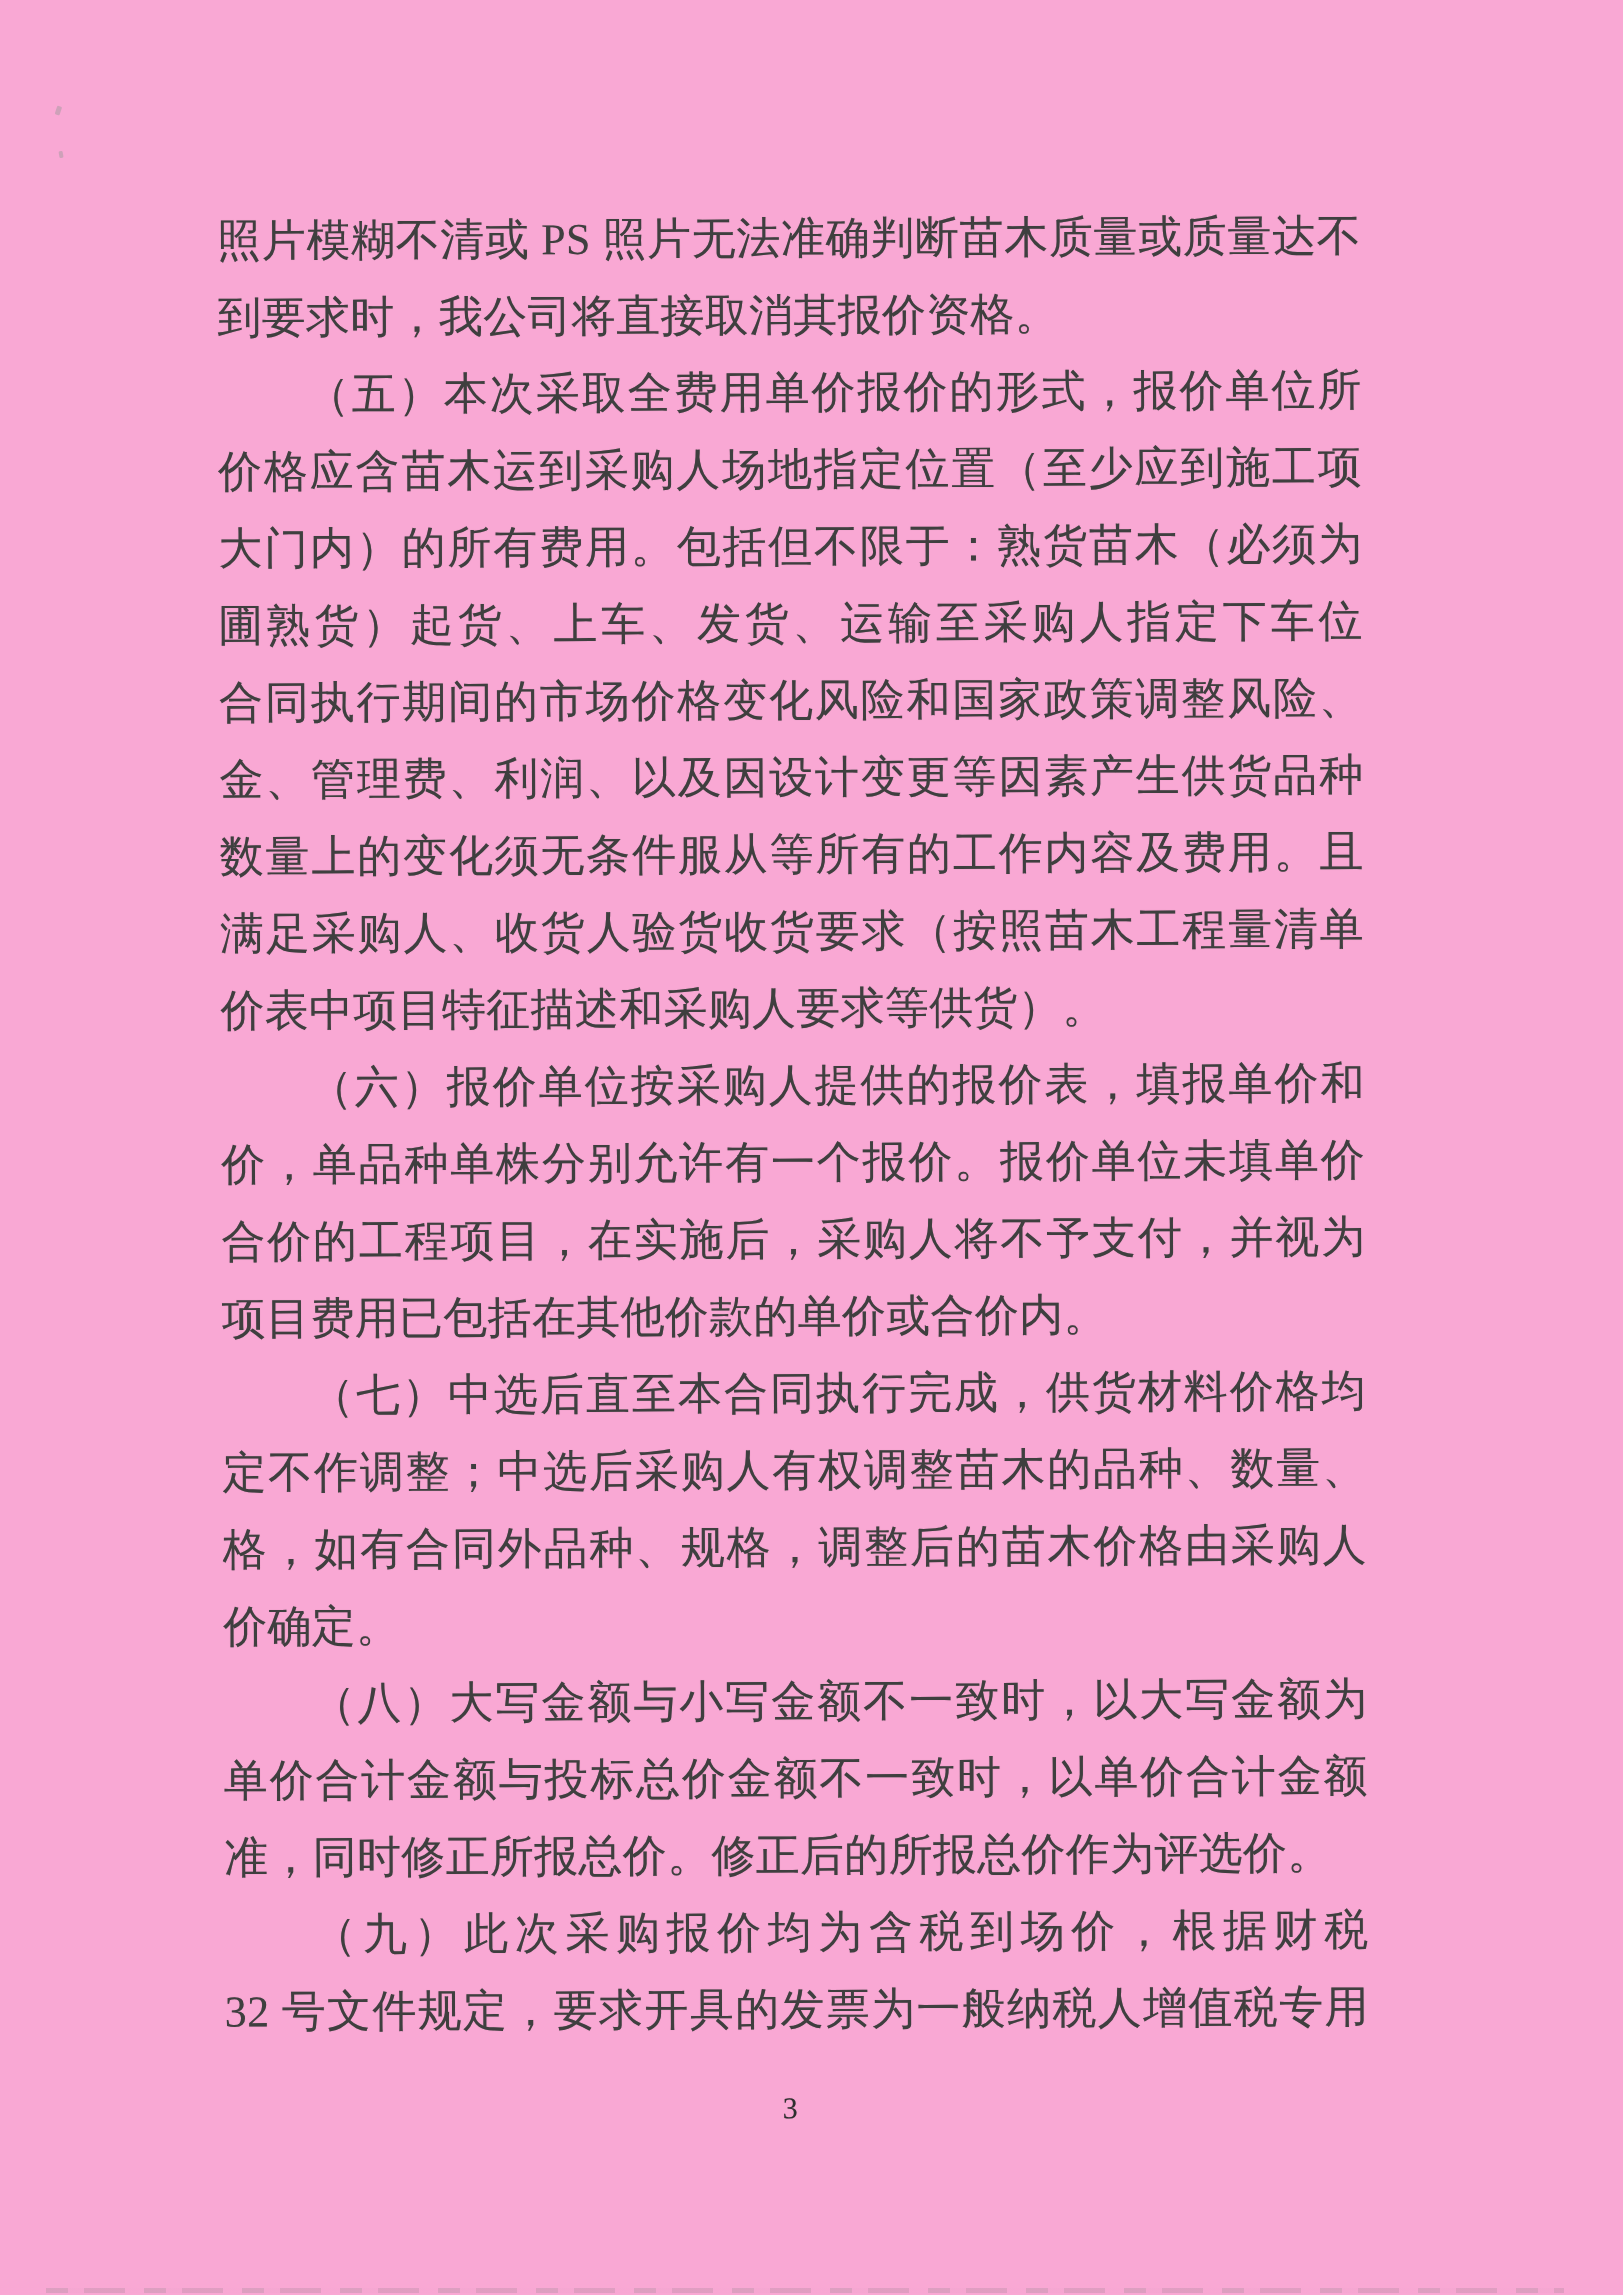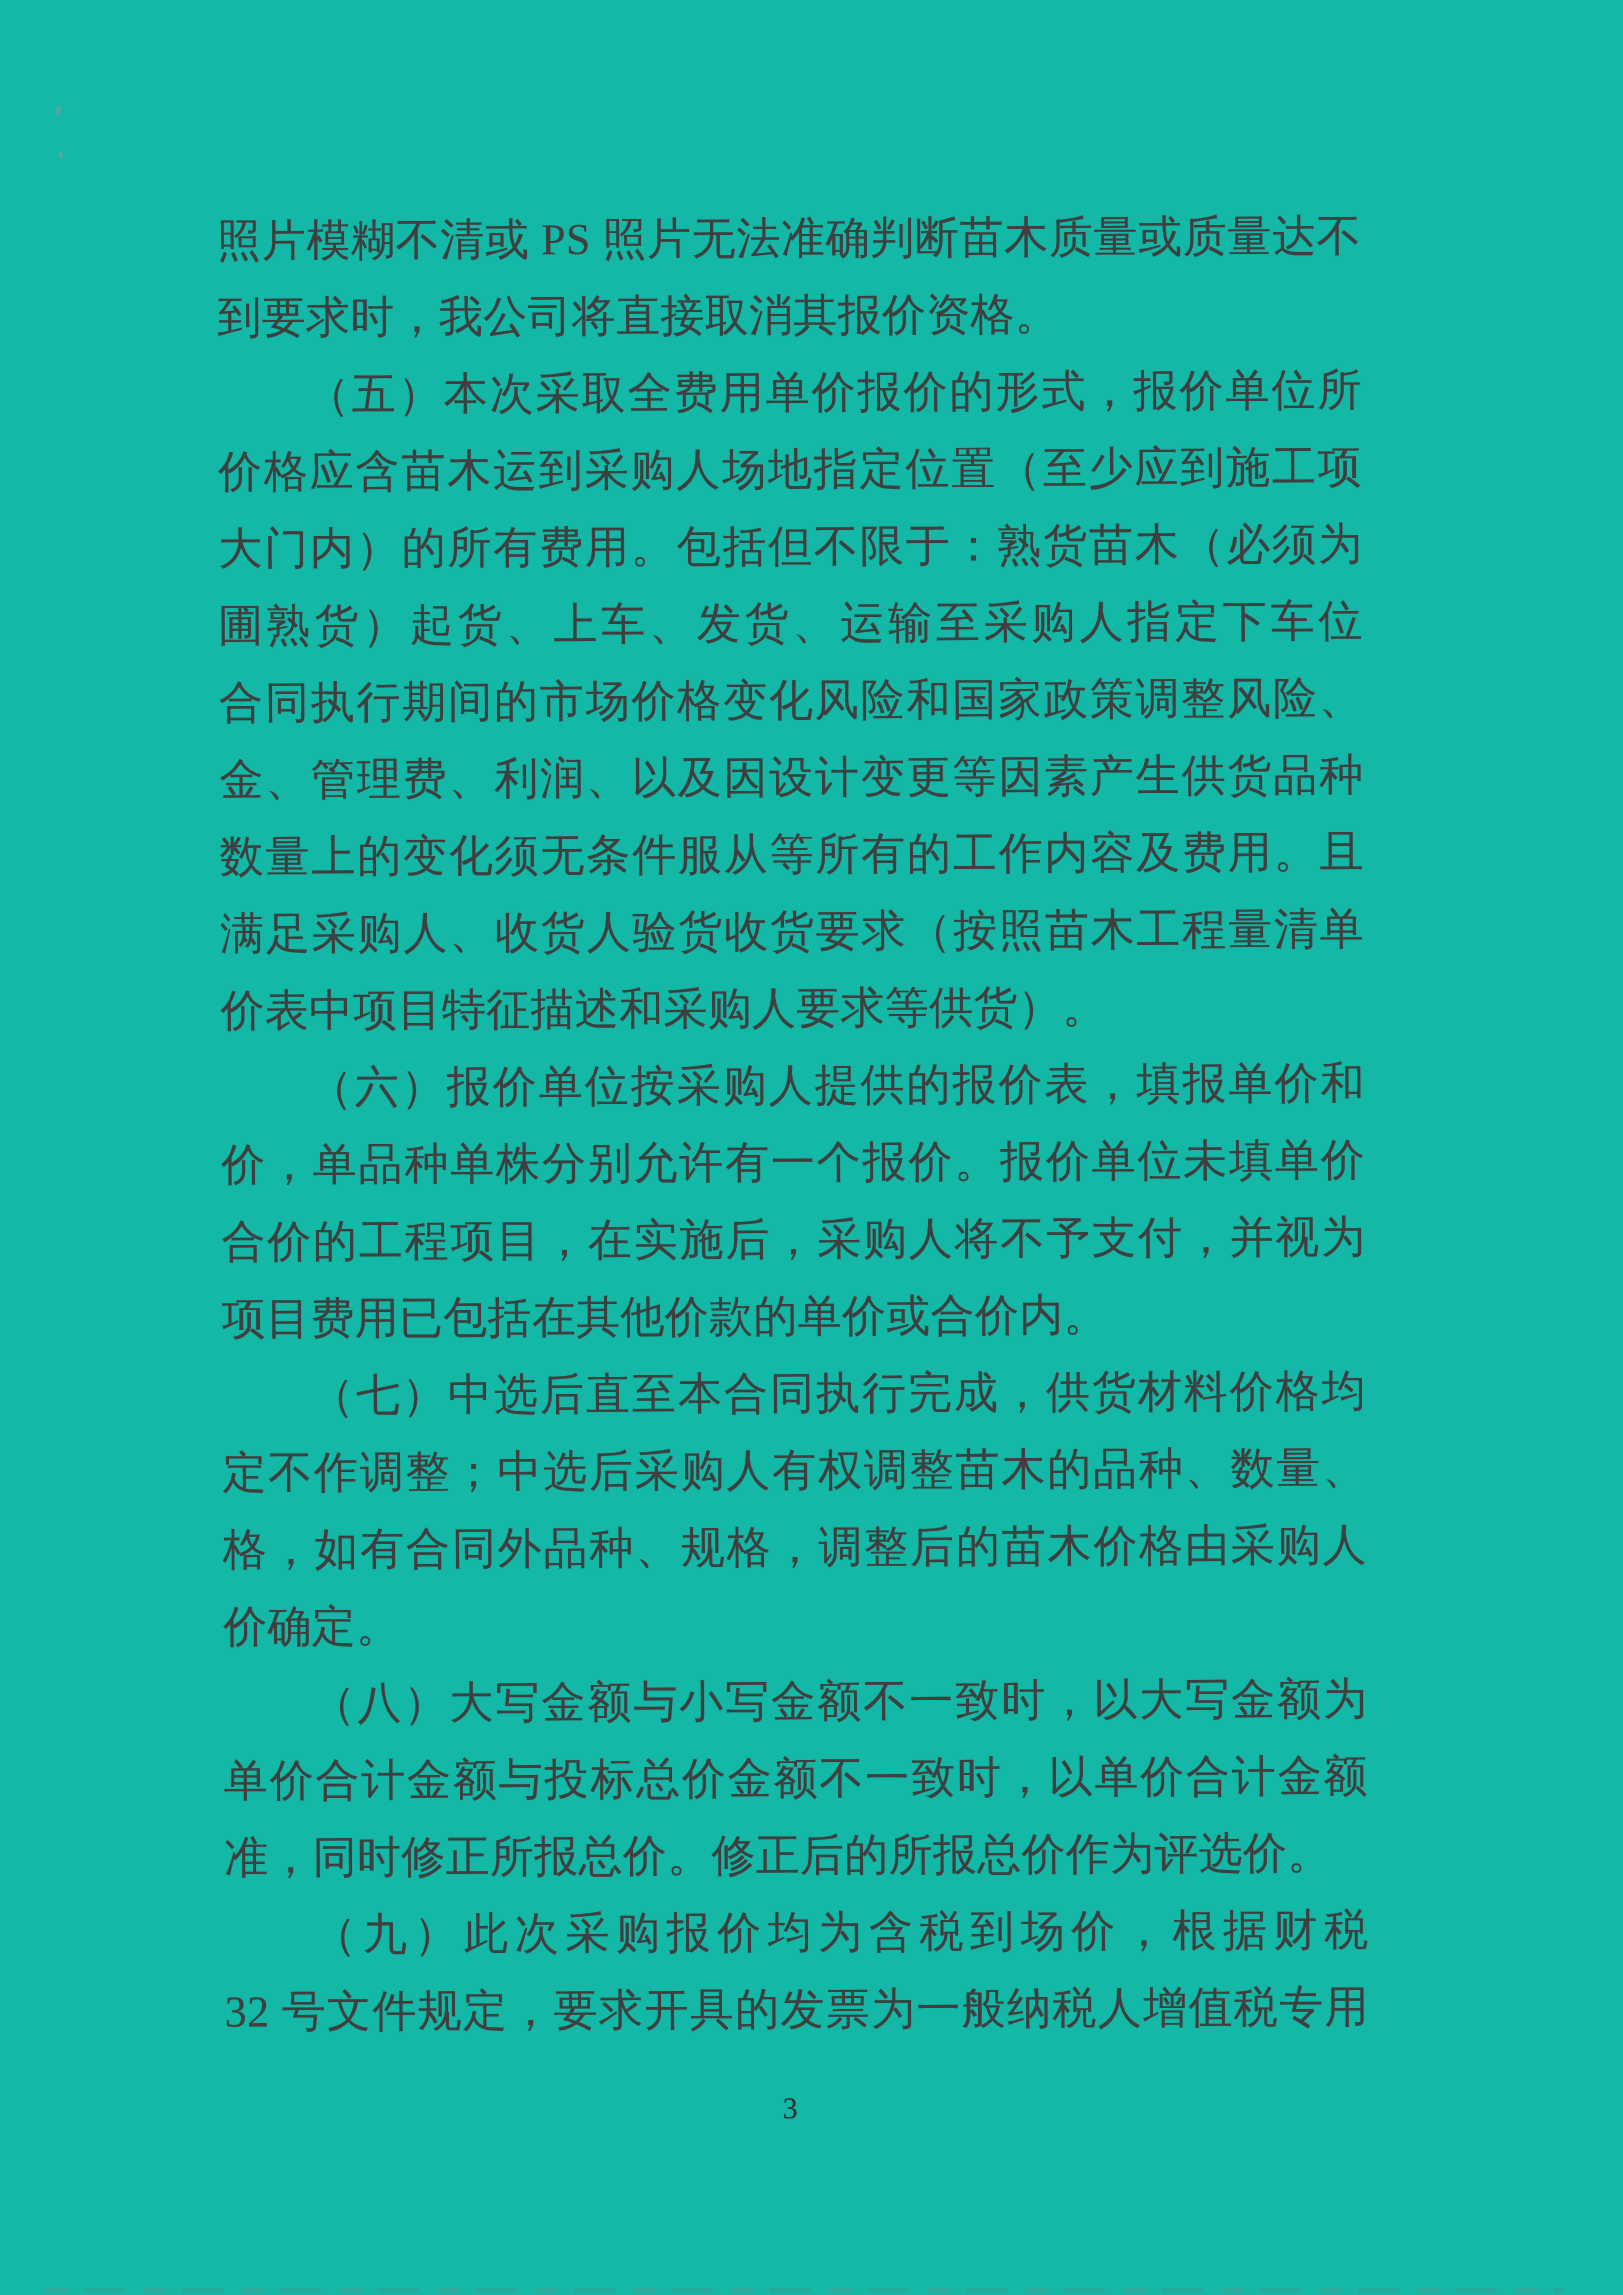--- a/index.html
+++ b/index.html
@@ -10,21 +10,21 @@
   body {
     width: 1623px;
     height: 2295px;
     position: relative;
     overflow: hidden;
     font-family: "Liberation Serif", "DejaVu Serif", serif;
   }
   .page {
     position: absolute;
     inset: 0;
-    background: #14b8a6;
+    background: #f9a8d4;
   }
   
   .rot {
     position: absolute;
     inset: 0;
     transform: rotate(-0.25deg);
     transform-origin: 50% 50%;
   }
   .sheet {
     position: absolute;

